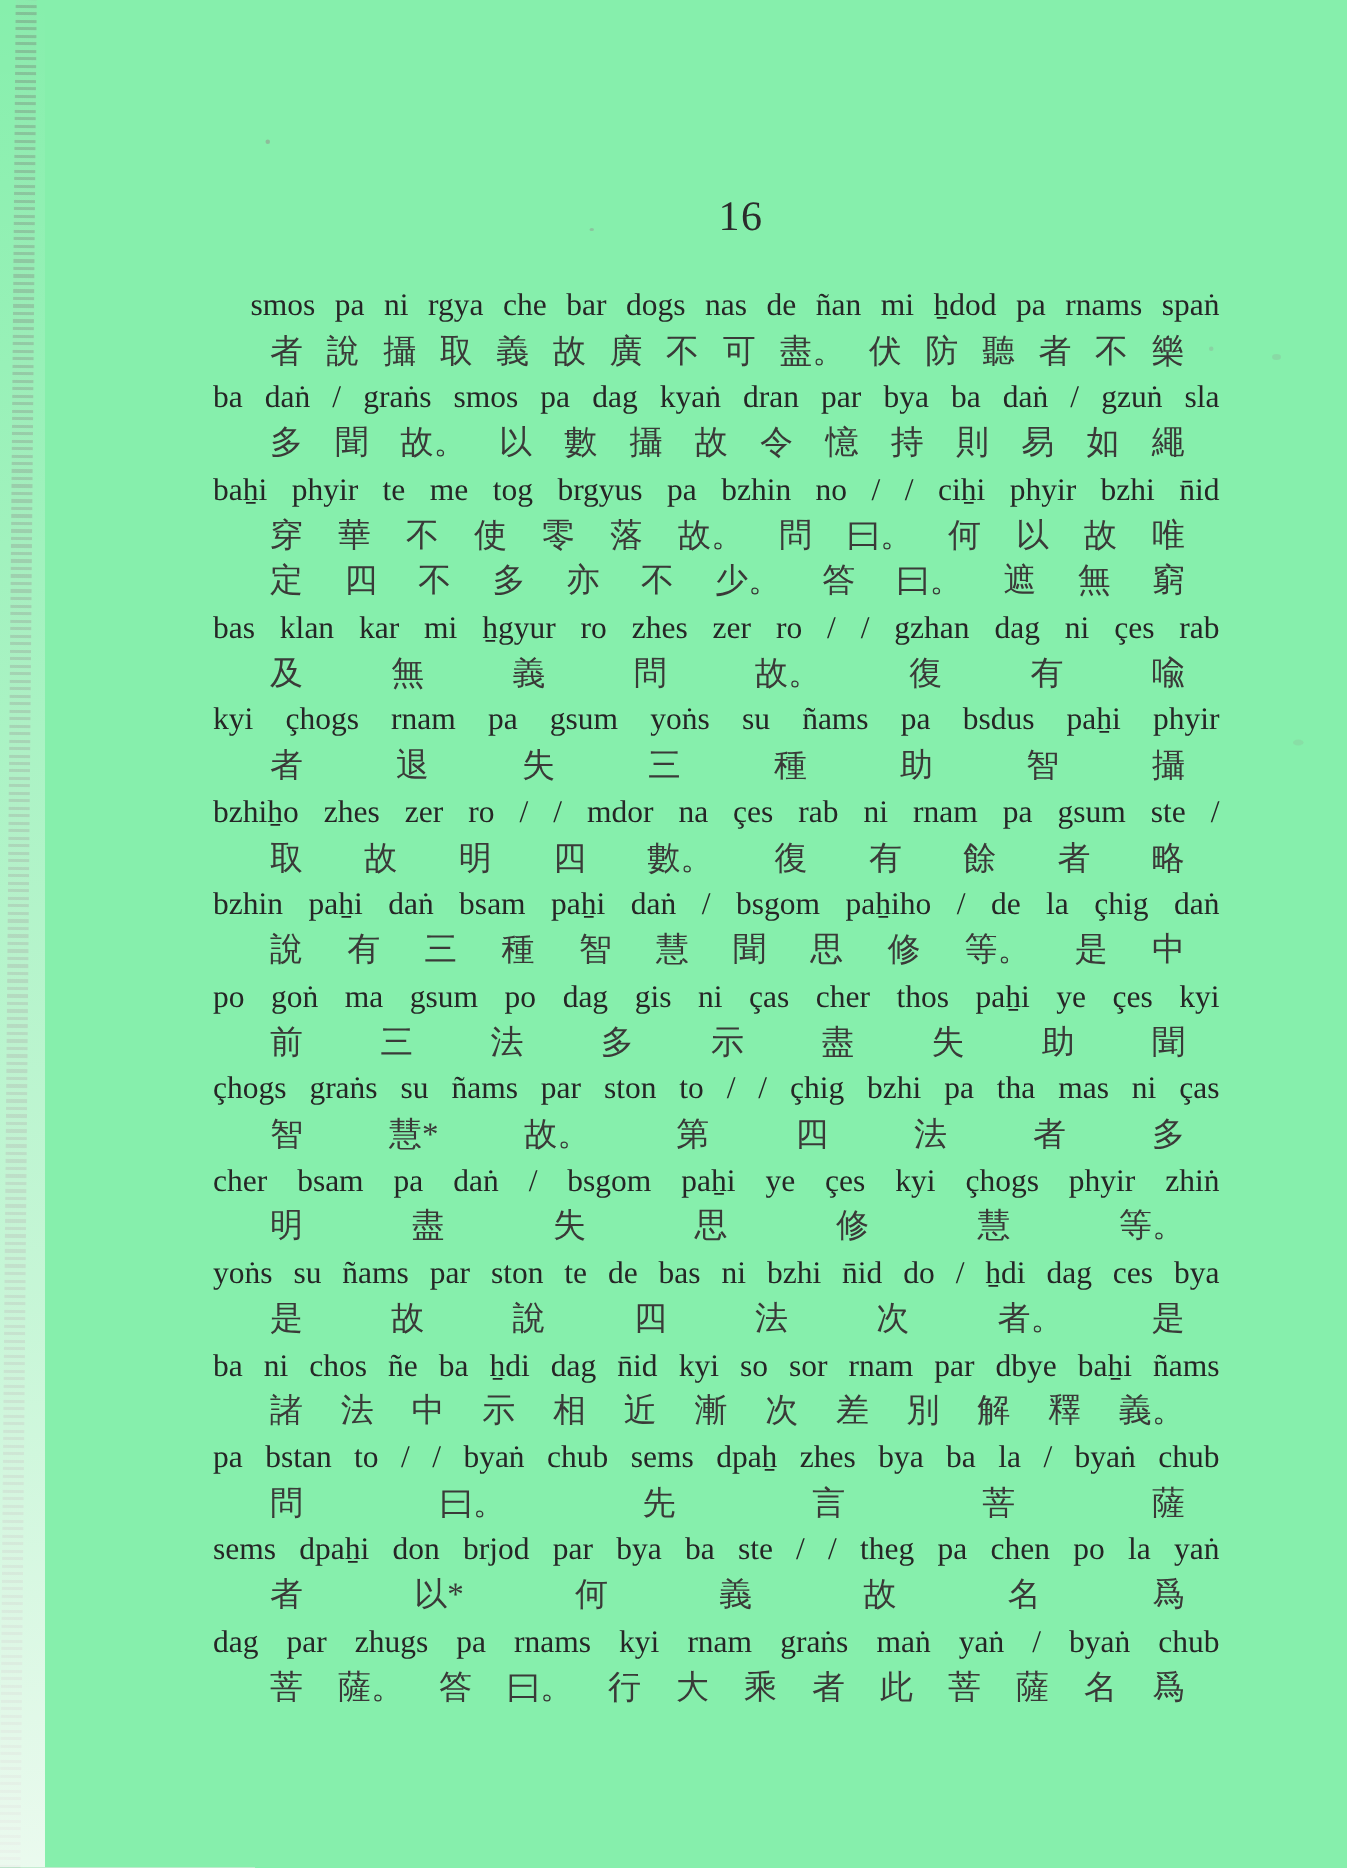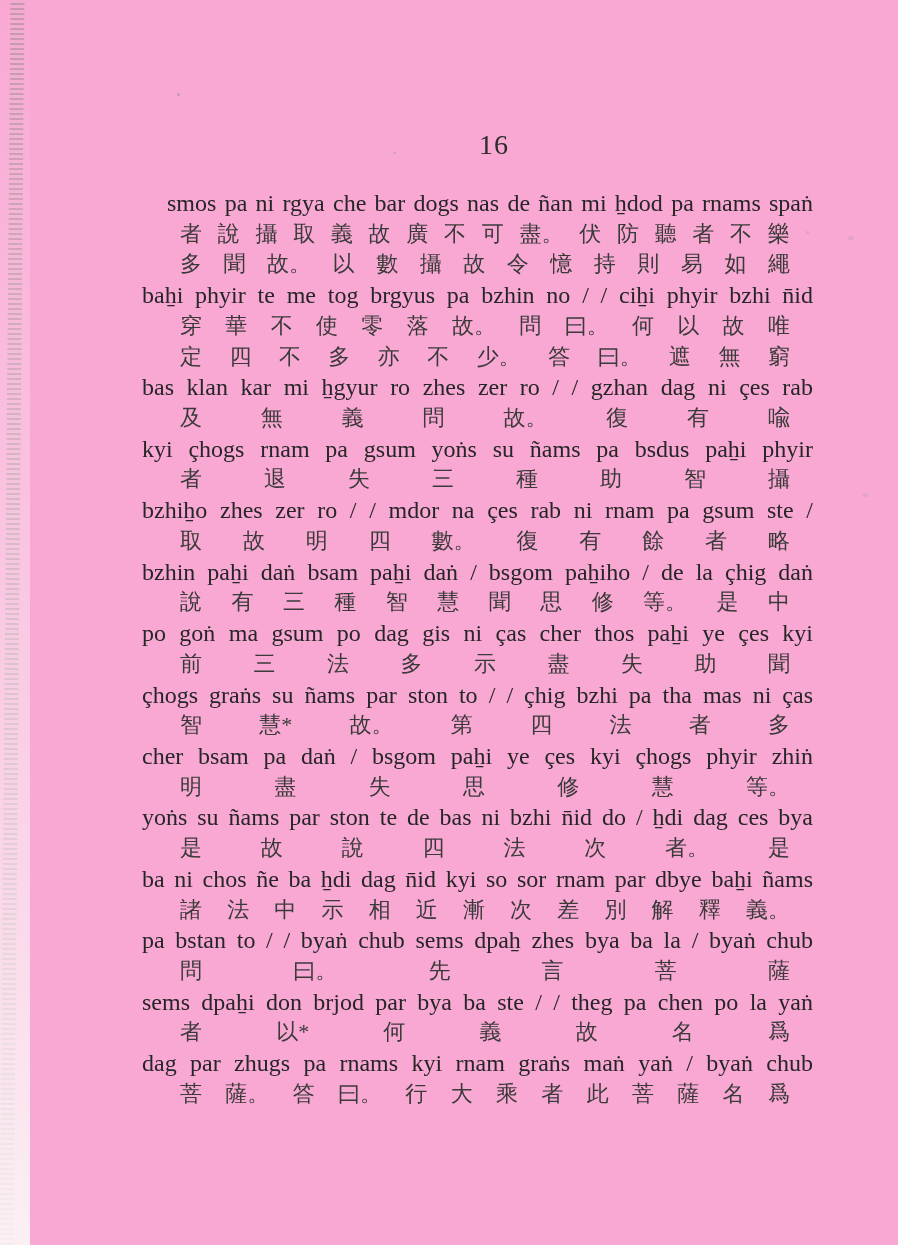--- a/index.html
+++ b/index.html
@@ -1,20 +1,20 @@
 <!DOCTYPE html>
 <html><head>
 <meta charset="utf-8">
 <style>
   html,body{margin:0;padding:0;background:#e8e8e6;}
   .page{
     position:relative;
     width:898px;height:1245px;
     margin:0 auto;
-    background:#f9a8d4;
+    background:#86efac;
     overflow:hidden;
     font-family:"Liberation Serif", serif;
     color:#262626;
   }
   
   .edge-strip{
     position:absolute;left:5px;top:-12px;width:14px;height:1280px;
     transform:rotate(0.5deg);
     background:repeating-linear-gradient(180deg,
       rgba(120,120,114,0.38) 0px, rgba(120,120,114,0.38) 2px,
@@ -31,21 +31,21 @@
     letter-spacing:1px;
   }
   .text-block{
     position:absolute;left:142px;top:188px;width:671px;
   }
   .line{
     height:30.72px;line-height:30.72px;
     overflow:visible;
   }
   .line.latin{
-    font-size:24px;
+    font-size:21px;
     color:#262626;
     text-align:justify;
     text-align-last:justify;
     -moz-text-align-last:justify;
     white-space:normal;
   }
   .text-block .line:first-child{padding-left:25px;}
   .line.cjk{
     display:flex;justify-content:space-between;align-items:center;
     padding-left:38px;padding-right:23px;
@@ -82,20 +82,21 @@
         <span class="cjk-token">不</span>
         <span class="cjk-token">可</span>
         <span class="cjk-token">盡。</span>
         <span class="cjk-token">伏</span>
         <span class="cjk-token">防</span>
         <span class="cjk-token">聽</span>
         <span class="cjk-token">者</span>
         <span class="cjk-token">不</span>
         <span class="cjk-token">樂</span>
       </div>
+      <div class="line latin">ba daṅ / graṅs smos pa dag kyaṅ dran par bya ba daṅ / gzuṅ sla</div>
       <div class="line cjk">
         <span class="cjk-token">多</span>
         <span class="cjk-token">聞</span>
         <span class="cjk-token">故。</span>
         <span class="cjk-token">以</span>
         <span class="cjk-token">數</span>
         <span class="cjk-token">攝</span>
         <span class="cjk-token">故</span>
         <span class="cjk-token">令</span>
         <span class="cjk-token">憶</span>

